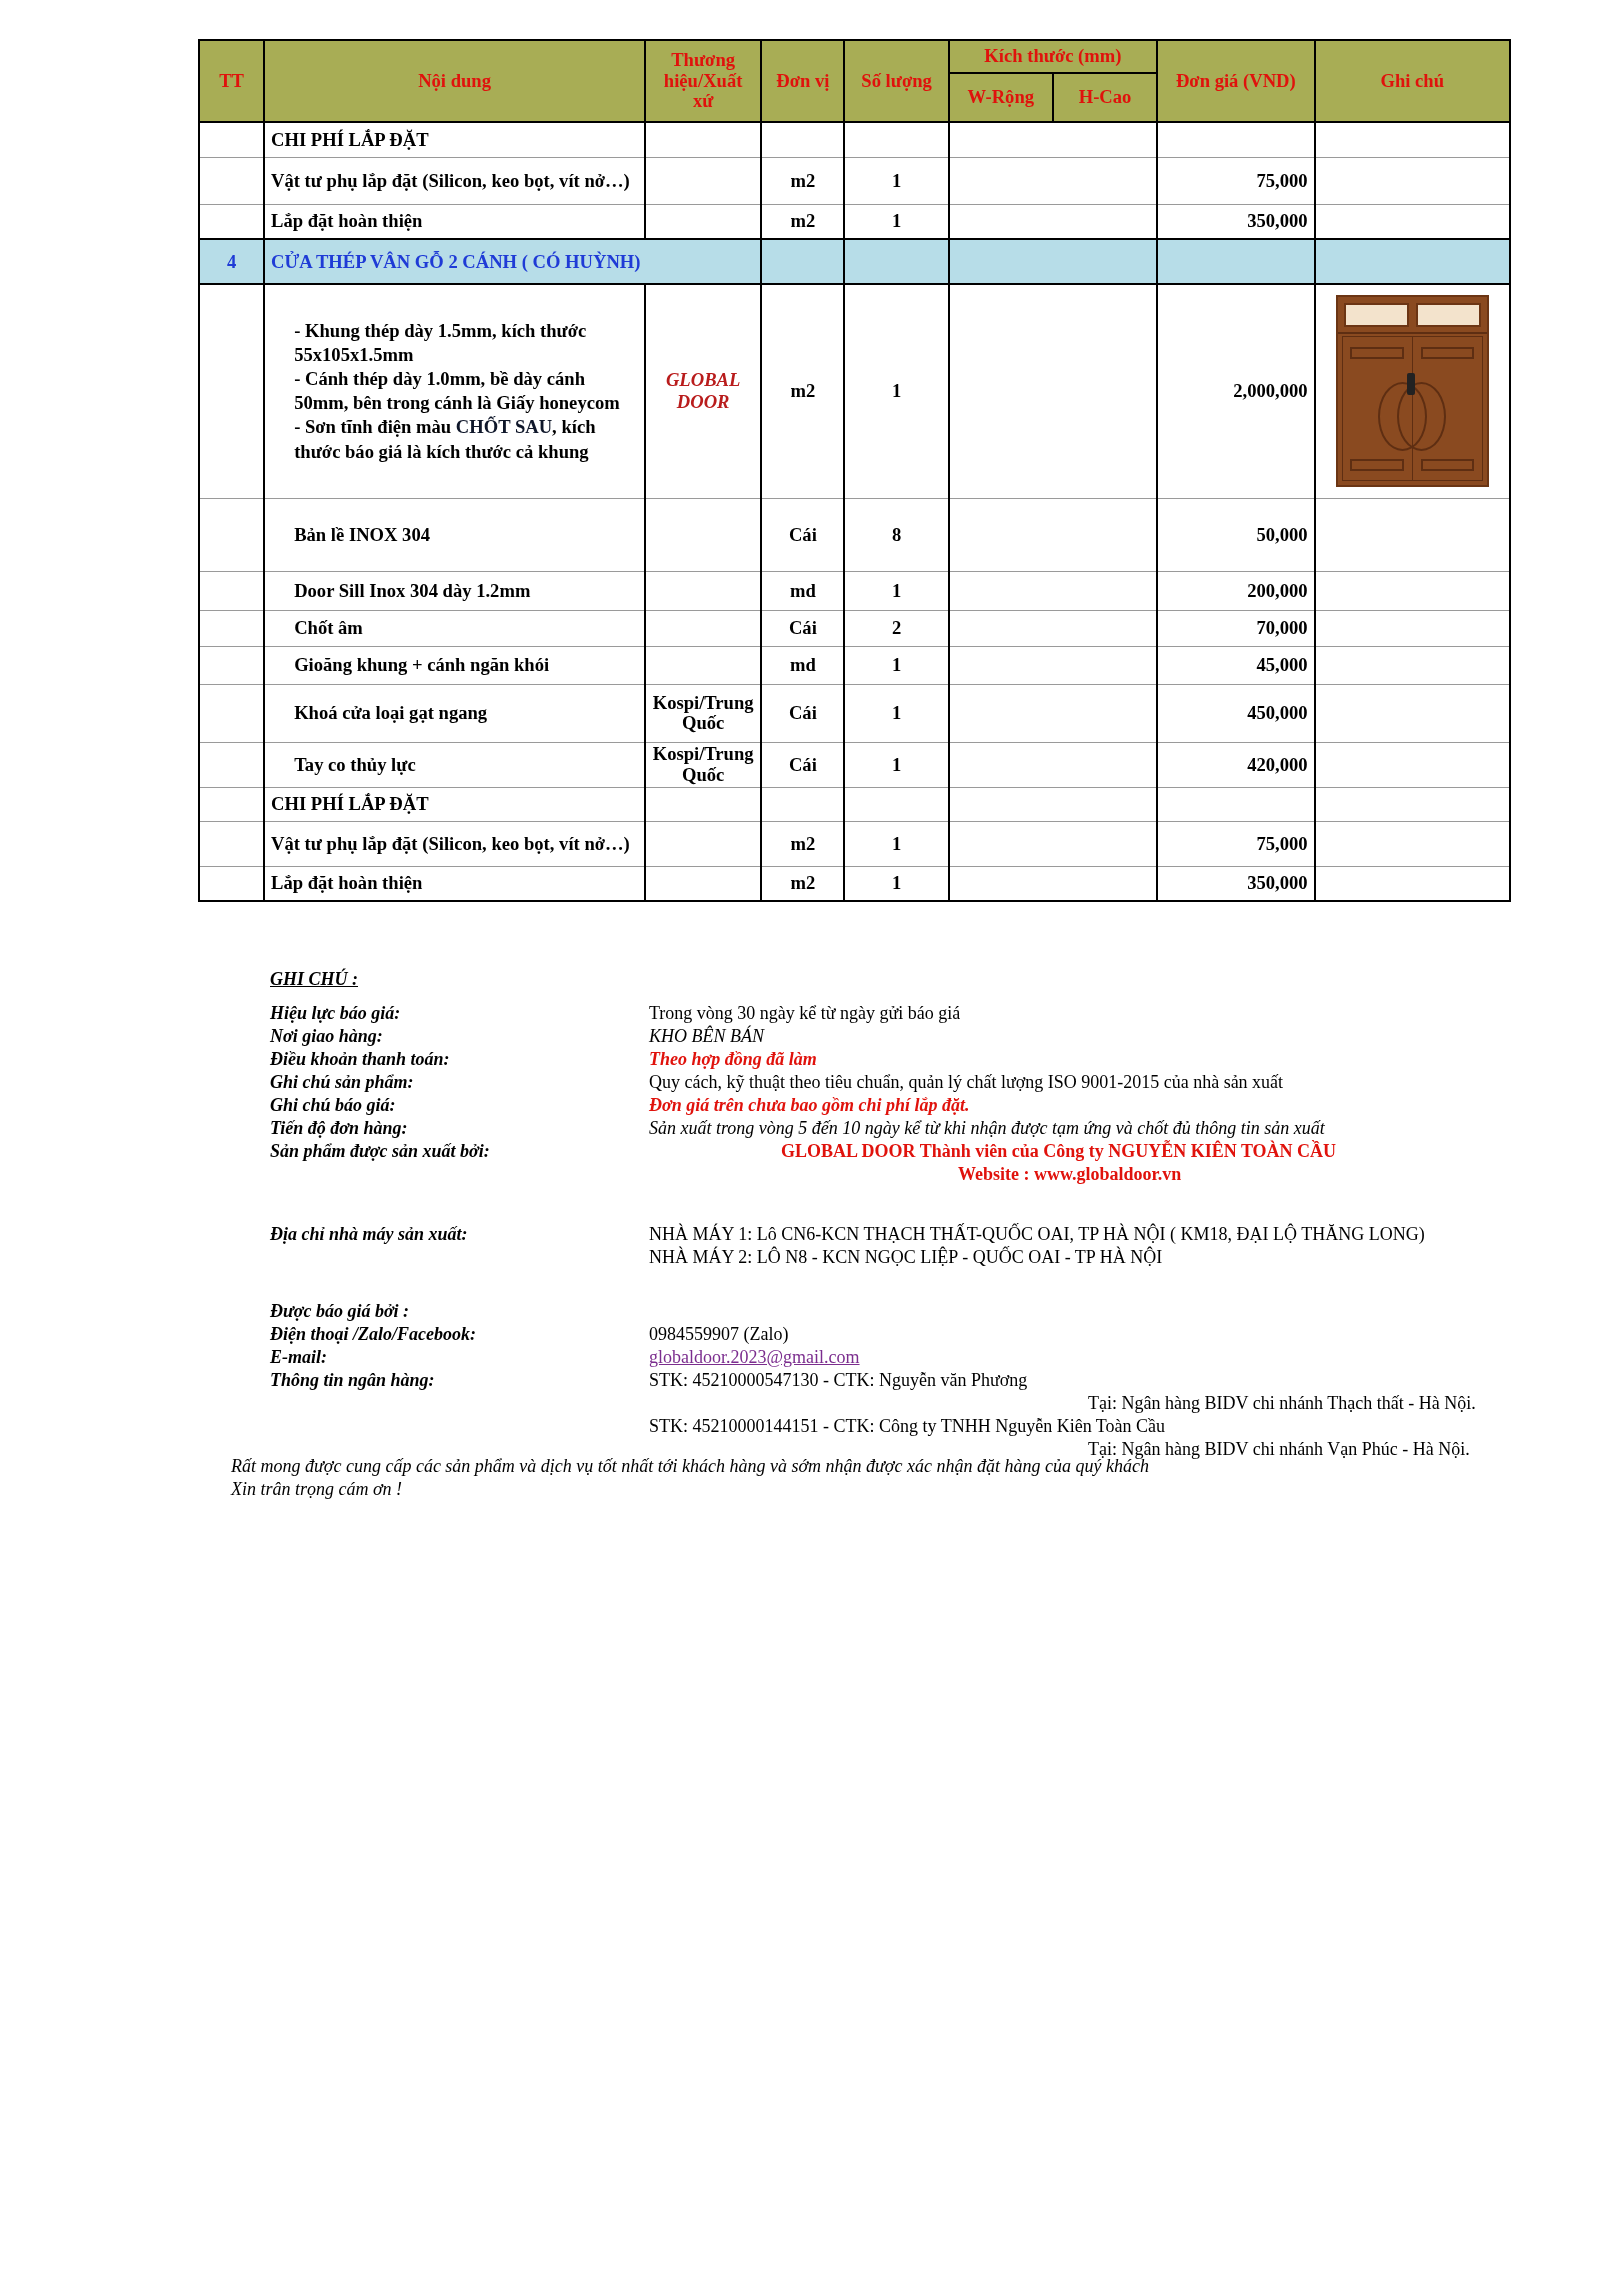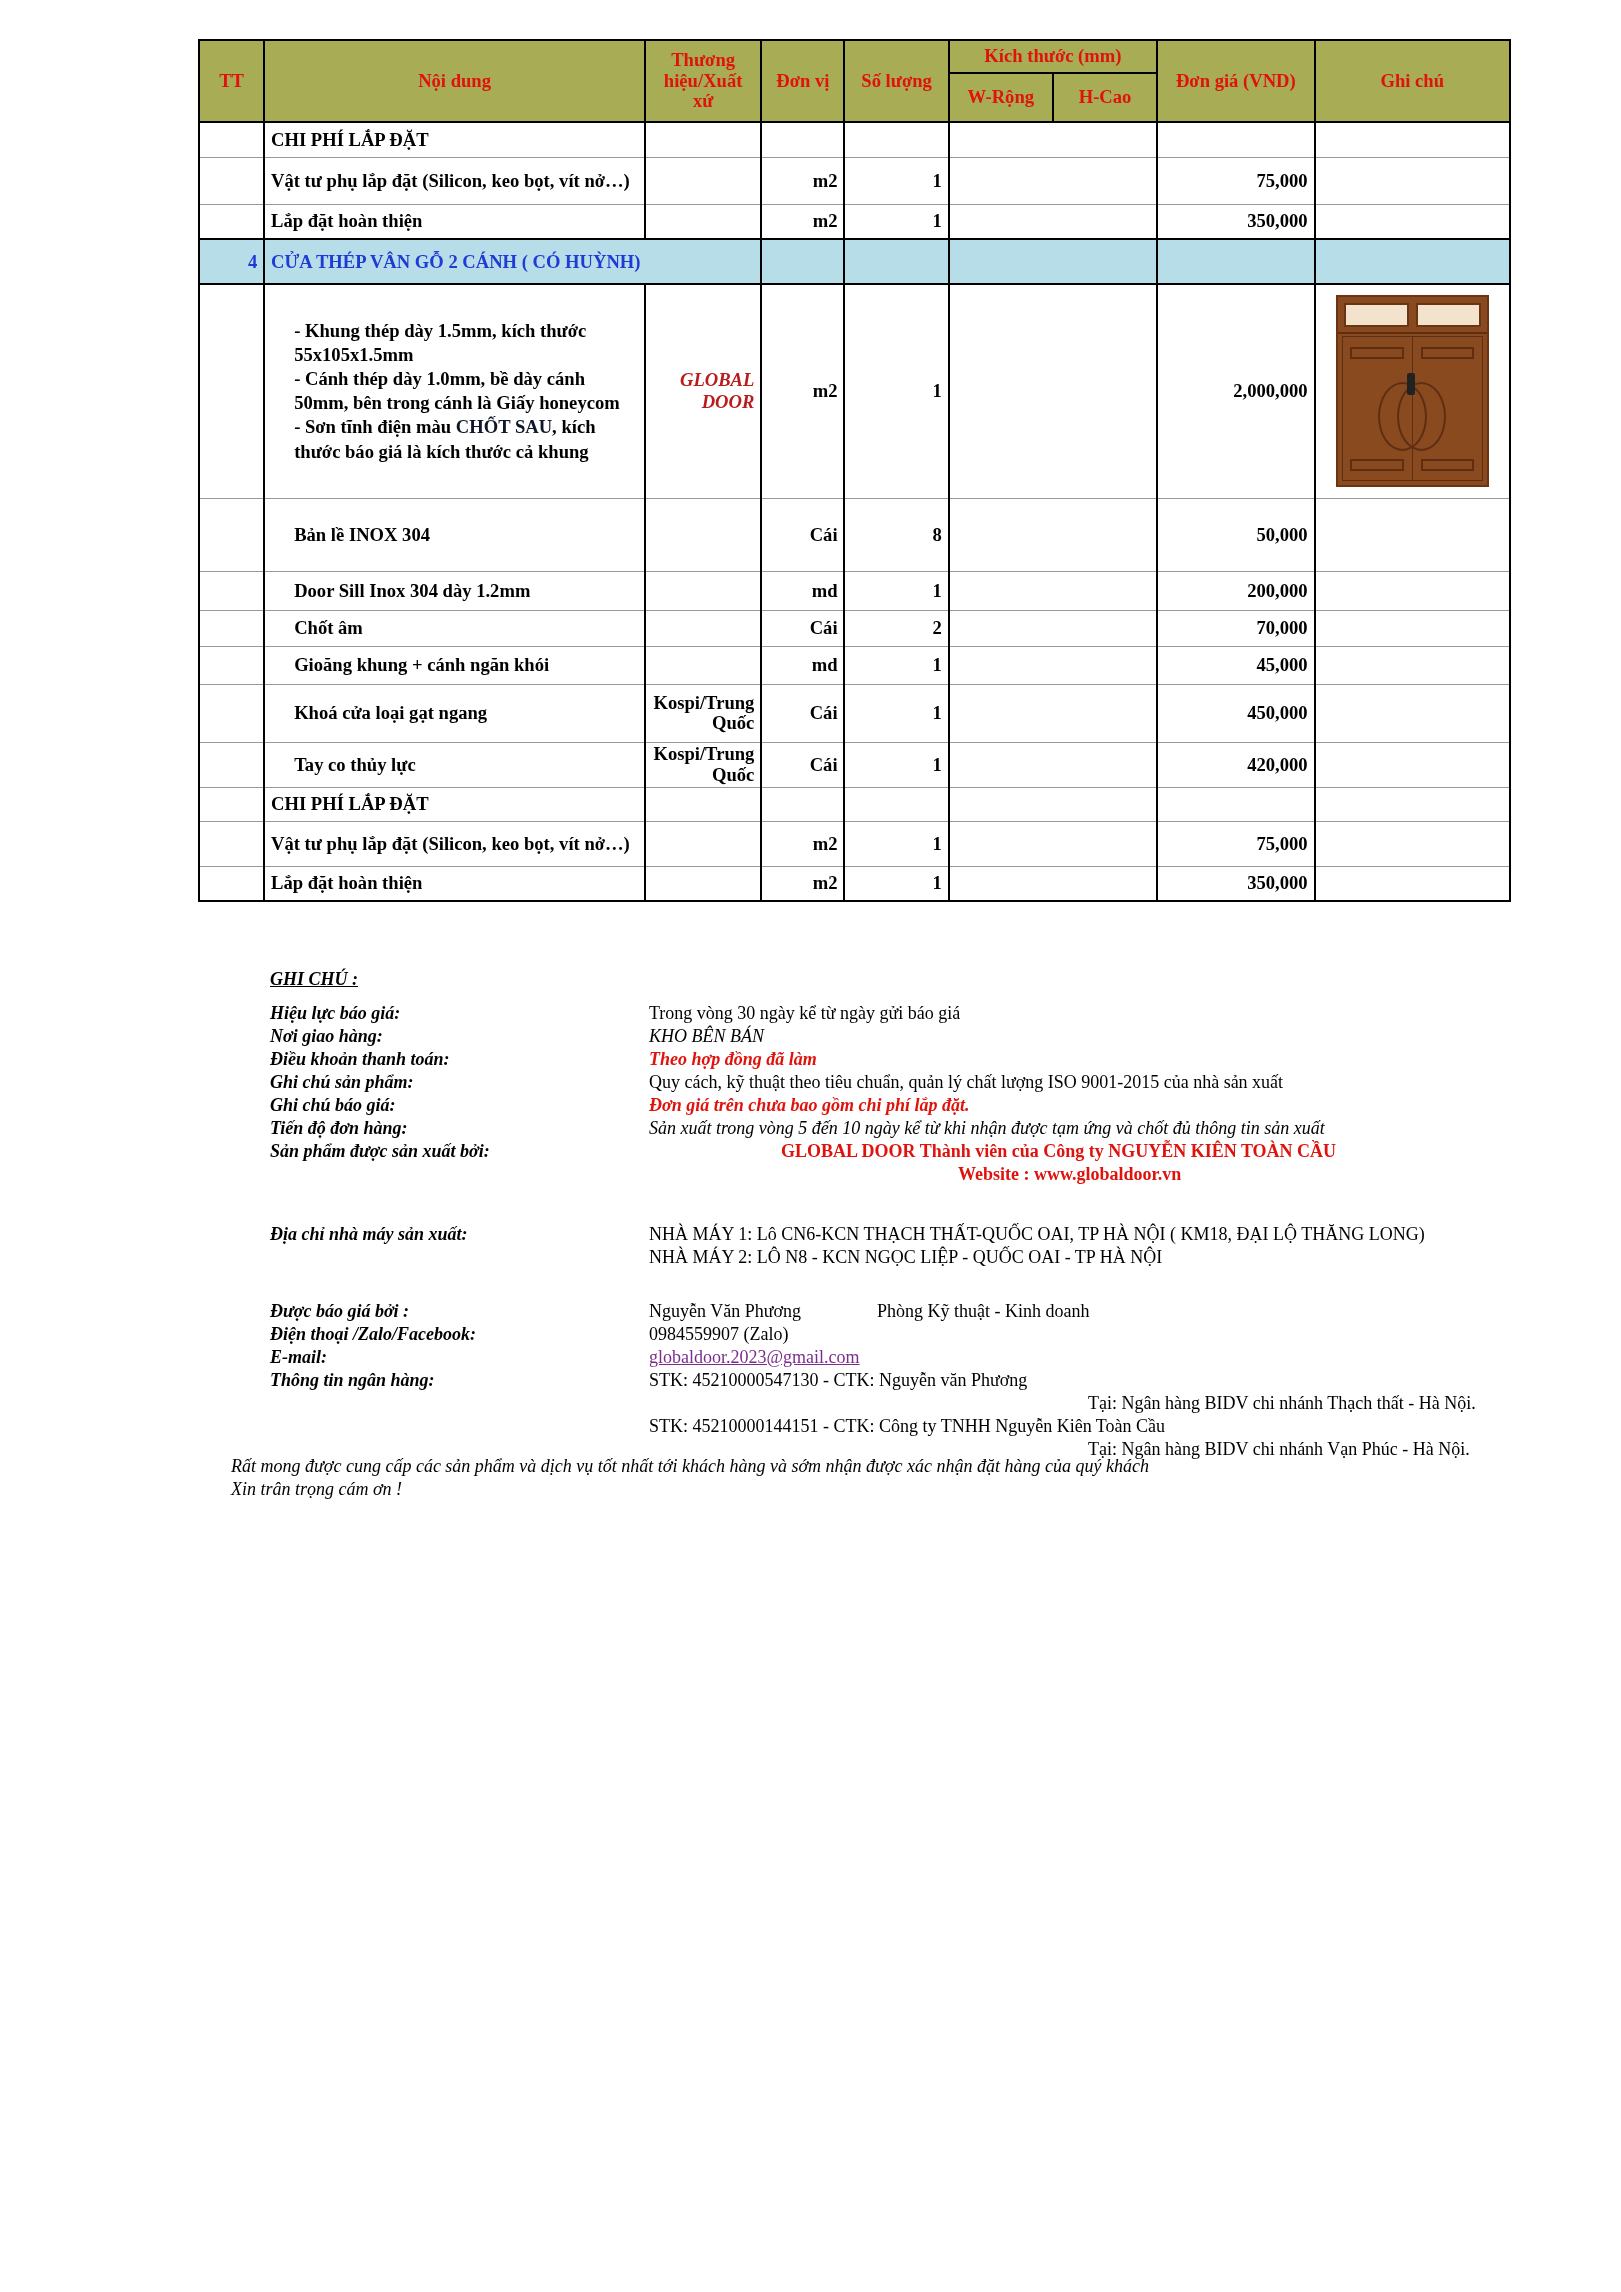--- a/index.html
+++ b/index.html
@@ -34,21 +34,21 @@
     col.c-tt { width: 65px; }
     col.c-nd { width: 380px; }
     col.c-th { width: 116px; }
     col.c-dv { width: 83px; }
     col.c-sl { width: 104px; }
     col.c-w  { width: 104px; }
     col.c-h  { width: 104px; }
     col.c-dg { width: 157px; }
     col.c-gc { width: 195px; }
 
-    .center { text-align: right; }
+    .center { text-align: center; }
     .right  { text-align: right; }
     .indent { padding-left: 29px !important; }
     tr.section td { background: #b7dde8; color: #1f3bd6; border-top: 2px solid #000; border-bottom: 2px solid #000; }
     .brand-red { color: #b91c1c; font-style: italic; }
     .red { color: #0f172a; }
     .desc-block { padding: 15.7px 5.9px 15.7px 29px !important; line-height: 1.3; }
 
     .door {
       width: 153px; height: 192px; margin: 5.9px auto;
       background: #8a4a20;
@@ -327,21 +327,20 @@
   </div>
   <div class="row">
     <div class="lbl"></div>
     <div class="val">NHÀ MÁY 2: LÔ N8 - KCN NGỌC LIỆP - QUỐC OAI - TP HÀ NỘI</div>
   </div>
 
   <div style="height:31px"></div>
 
   <div class="row">
     <div class="lbl">Được báo giá bởi :</div>
-    <div class="val"><span>Nguyễn Văn Phương</span><span class="tab2" style="margin-left:76px">Phòng Kỹ thuật - Kinh doanh</span></div>
   </div>
   <div class="row">
     <div class="lbl">Điện thoại /Zalo/Facebook:</div>
     <div class="val">0984559907 (Zalo)</div>
   </div>
   <div class="row">
     <div class="lbl">E-mail:</div>
     <div class="val"><span class="mail">globaldoor.2023@gmail.com</span></div>
   </div>
   <div class="row">

